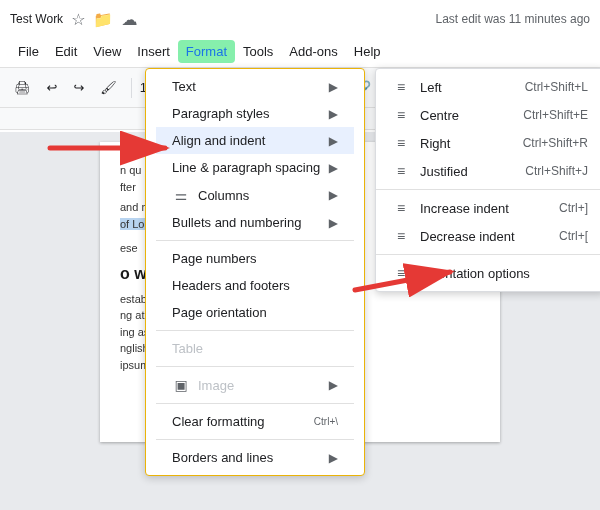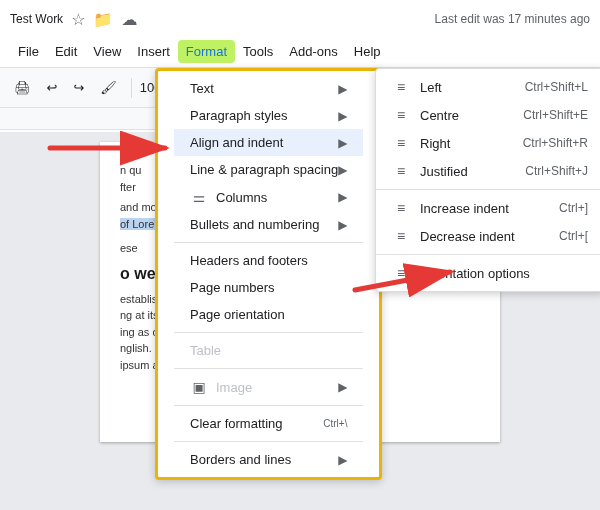--- a/index.html
+++ b/index.html
@@ -51,21 +51,21 @@
       padding: 4px 8px;
       color: #202124;
       font-size: 13px;
       cursor: pointer;
       border-radius: 4px;
     }
     .menu-item:hover, .menu-item.active {
       background: #e8f0fe;
     }
     .menu-item.active {
-      background: #bef264;
+      background: #86efac;
       color: #1a73e8;
     }
     .last-edit {
       margin-left: auto;
       color: #5f6368;
       font-size: 12px;
     }
 
     
     .toolbar {
@@ -148,28 +148,28 @@
     .doc-text {
       font-size: 11px;
       line-height: 1.5;
       color: #333;
     }
 
     
     .dropdown-format {
       position: absolute;
       top: 68px;
-      left: 155px;
+      left: 145px;
       background: white;
-      border: 3px solid #eab308;
+      border: 1px solid #eab308;
       box-shadow: 0 2px 8px rgba(0,0,0,0.2);
       border-radius: 4px;
       min-width: 220px;
       z-index: 100;
-      padding: 4px 16px;
+      padding: 4px 10px;
     }
     .menu-option {
       display: flex;
       align-items: center;
       padding: 6px 16px;
       font-size: 13px;
       color: #202124;
       cursor: pointer;
       position: relative;
       white-space: nowrap;
@@ -260,21 +260,21 @@
 </head>
 <body>
 
 <div class="title-bar">
   <span class="title-text">Test Work</span>
   <div class="title-icons">
     <span class="title-icon">☆</span>
     <span class="title-icon">📁</span>
     <span class="title-icon">☁</span>
   </div>
-  <span class="last-edit">Last edit was 17 minutes ago</span>
+  <span class="last-edit">Last edit was 11 minutes ago</span>
 </div>
 
 <div class="menu-bar">
   <span class="menu-item">File</span>
   <span class="menu-item">Edit</span>
   <span class="menu-item">View</span>
   <span class="menu-item">Insert</span>
   <span class="menu-item active">Format</span>
   <span class="menu-item">Tools</span>
   <span class="menu-item">Add-ons</span>
@@ -359,24 +359,24 @@
     <span class="menu-icon">⚌</span>
     <span>Columns</span>
     <span class="arrow">▶</span>
   </div>
   <div class="menu-option">
     <span>Bullets and numbering</span>
     <span class="arrow">▶</span>
   </div>
   <div class="menu-divider"></div>
   <div class="menu-option">
+    <span>Page numbers</span>
+  </div>
+  <div class="menu-option">
     <span>Headers and footers</span>
-  </div>
-  <div class="menu-option">
-    <span>Page numbers</span>
   </div>
   <div class="menu-option">
     <span>Page orientation</span>
   </div>
   <div class="menu-divider"></div>
   <div class="menu-option disabled">
     <span>Table</span>
   </div>
   <div class="menu-divider"></div>
   <div class="menu-option disabled">

